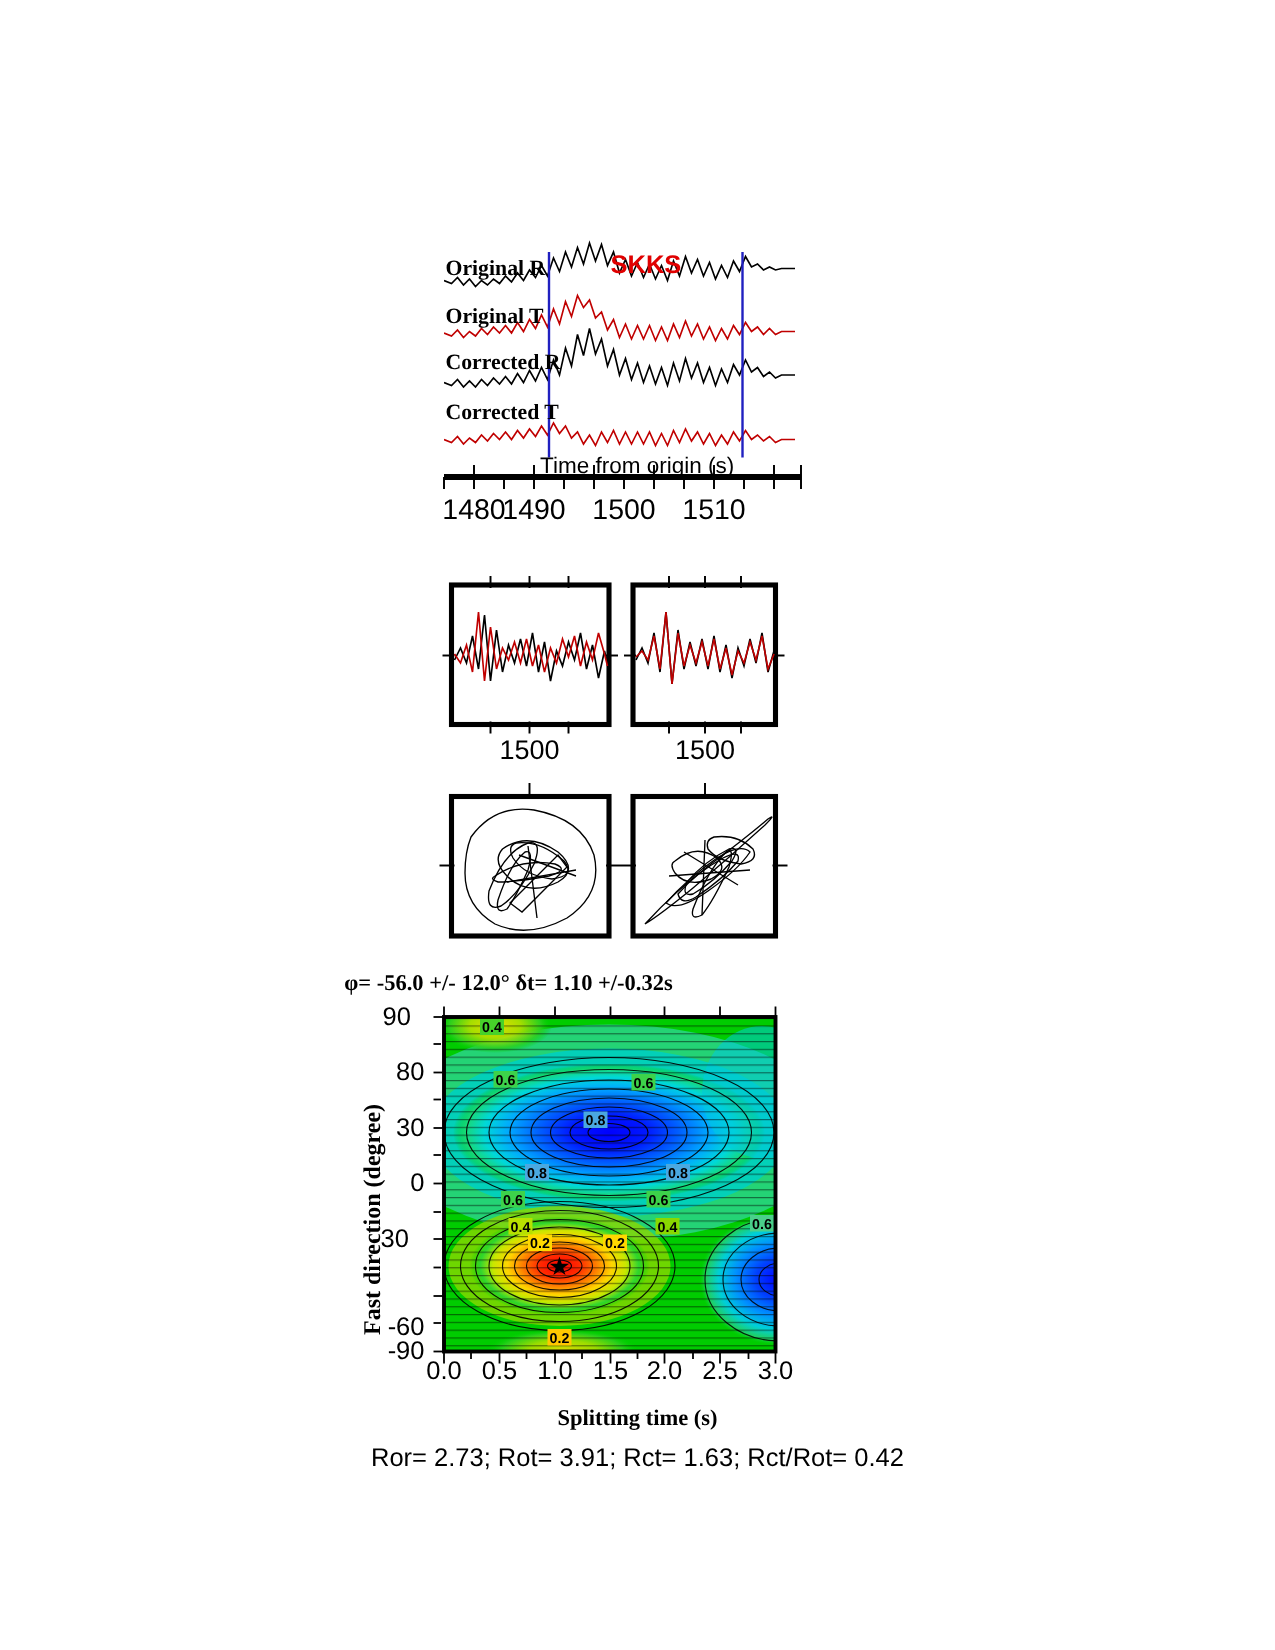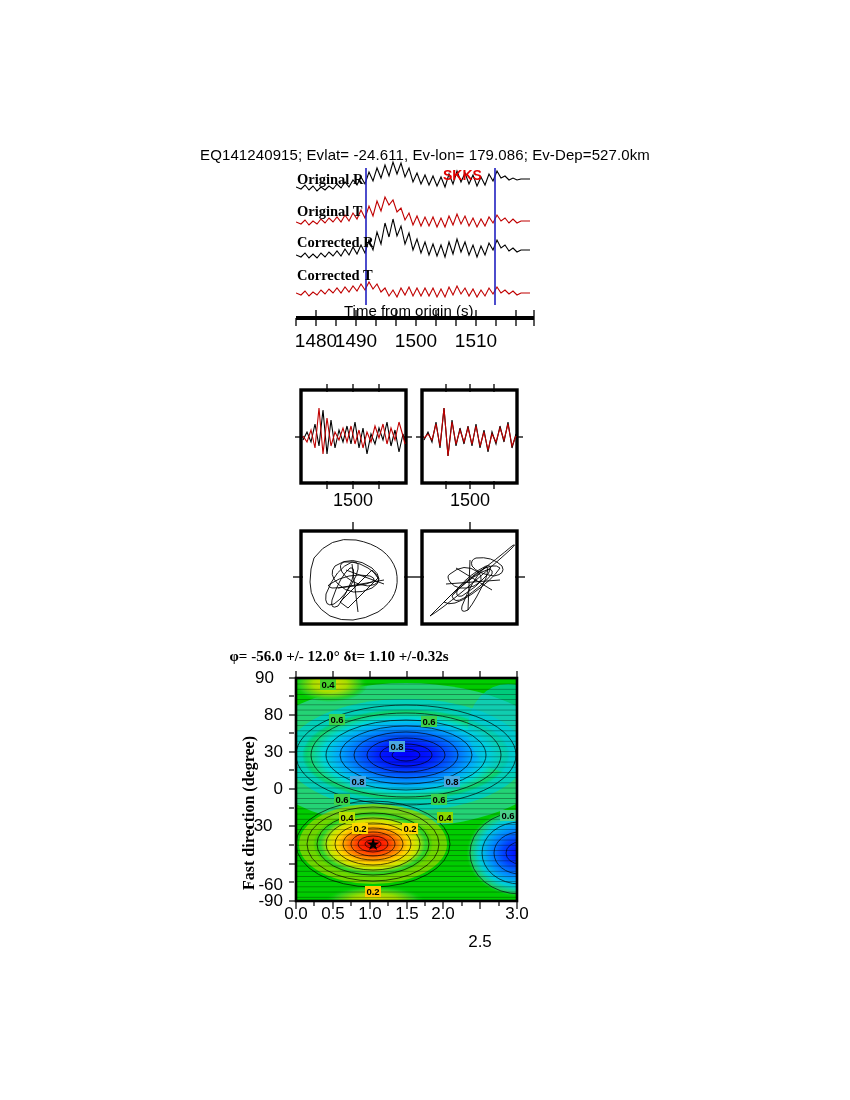--- a/index.html
+++ b/index.html
@@ -7,21 +7,21 @@
        font-family:"Liberation Sans",sans-serif;color:#000;}
   .fig{position:absolute;left:0;top:0;width:850px;height:1100px;}
   .hdr{position:absolute;width:850px;text-align:center;font-size:15px;
        font-family:"Liberation Sans",sans-serif;letter-spacing:.1px;}
   #hdr1{top:120px;}
   #hdr2{top:146px;}
   .sup{font-size:10px;vertical-align:super;}
   .tracelbl{position:absolute;font-family:"Liberation Serif",serif;
             font-weight:bold;font-size:14.5px;color:#000;white-space:nowrap;}
   .skks{position:absolute;font-family:"Liberation Sans",sans-serif;
-        font-weight:bold;font-size:14px;color:#e00000;margin-left:36px;}
+        font-weight:bold;font-size:17px;color:#e00000;}
   .axlbl{position:absolute;font-family:"Liberation Sans",sans-serif;
          font-size:15px;color:#000;white-space:nowrap;}
   .ticknum{position:absolute;font-family:"Liberation Sans",sans-serif;
            font-size:19px;color:#000;text-align:center;}
   .boxnum{position:absolute;font-family:"Liberation Sans",sans-serif;
           font-size:18px;color:#000;text-align:center;}
   .splittitle{position:absolute;width:678px;text-align:center;top:648px;
               font-family:"Liberation Serif",serif;font-weight:bold;font-size:15px;}
   .xaxtitle{position:absolute;width:850px;text-align:center;top:938px;
             font-family:"Liberation Serif",serif;font-weight:bold;font-size:15px;}
@@ -32,21 +32,20 @@
           white-space:nowrap;}
   .ctick{position:absolute;font-family:"Liberation Sans",sans-serif;
          font-size:17px;color:#000;}
   svg{display:block;}
 </style>
 </head>
 <body>
 
 <div class="fig">
 
-  <div class="hdr" id="hdr2">EQ141240915; Evlat= -24.611, Ev-lon= 179.086; Ev-Dep=527.0km</div>
 
   <svg width="850" height="250" style="position:absolute;left:0;top:160px;">
     <defs>
       <clipPath id="wclip">
           <rect x="296" y="0" width="240" height="145"></rect>
         </clipPath>
     </defs>
     <g clip-path="url(#wclip)">
 
       <path fill="none" stroke="#000000" stroke-width="1.1" d="M296,27 L301,29 L305,25 L309,30 L313,26 L317,31 L321,27 L325,30 L329,26 L333,29
@@ -99,21 +98,21 @@
       <line x1="534" y1="150" x2="534" y2="166"></line>
     </g>
   </svg>
 
   <div class="tracelbl" style="left:297px;top:171px;">Original R</div>
   <div class="tracelbl" style="left:297px;top:203px;">Original T</div>
   <div class="tracelbl" style="left:297px;top:234px;">Corrected R</div>
   <div class="tracelbl" style="left:297px;top:267px;">Corrected T</div>
   <div class="skks" style="left:407px;top:167px;">SKKS</div>
 
-  <div class="axlbl" style="left:344px;top:302px;">Time from origin (s)</div>
+  <div class="axlbl" style="left:360px;top:302px;">Time from origin (s)</div>
 
   <div class="ticknum" style="left:276px;top:330px;width:80px;">1480</div>
   <div class="ticknum" style="left:316px;top:330px;width:80px;">1490</div>
   <div class="ticknum" style="left:376px;top:330px;width:80px;">1500</div>
   <div class="ticknum" style="left:436px;top:330px;width:80px;">1510</div>
 
   <svg width="850" height="120" style="position:absolute;left:0;top:382px;">
 
     <g>
       <rect x="301" y="390" width="105" height="93" fill="none" stroke="#000" stroke-width="3.4" transform="translate(0,-382)"></rect>
@@ -407,19 +406,21 @@
   <div class="ctick" style="left:255px;top:779px;width:28px;text-align:right;">0</div>
   <div class="ctick" style="left:248px;top:816px;width:35px;">-30</div>
   <div class="ctick" style="left:248px;top:854px;width:35px;text-align:right;margin-top:21px;">-60</div>
   <div class="ctick" style="left:248px;top:891px;width:35px;text-align:right;">-90</div>
 
   <div class="ctick" style="left:276px;top:904px;width:40px;text-align:center;">0.0</div>
   <div class="ctick" style="left:313px;top:904px;width:40px;text-align:center;">0.5</div>
   <div class="ctick" style="left:350px;top:904px;width:40px;text-align:center;">1.0</div>
   <div class="ctick" style="left:387px;top:904px;width:40px;text-align:center;">1.5</div>
   <div class="ctick" style="left:423px;top:904px;width:40px;text-align:center;">2.0</div>
-  <div class="ctick" style="left:460px;top:932px;width:40px;text-align:center;">2.5</div>
+  <div class="ctick" style="left:460px;top:904px;width:40px;text-align:center;">2.5</div>
   <div class="ctick" style="left:497px;top:904px;width:40px;text-align:center;">3.0</div>
 
   <div class="ylabel" style="left:240px;top:890px;">Fast direction (degree)</div>
-
+  <div class="xaxtitle">Splitting time (s)</div>
+
+  <div class="footer">Ror= 2.73; Rot= 3.91; Rct= 1.63; Rct/Rot= 0.42</div>
 
 </div>
 
 </body></html>

